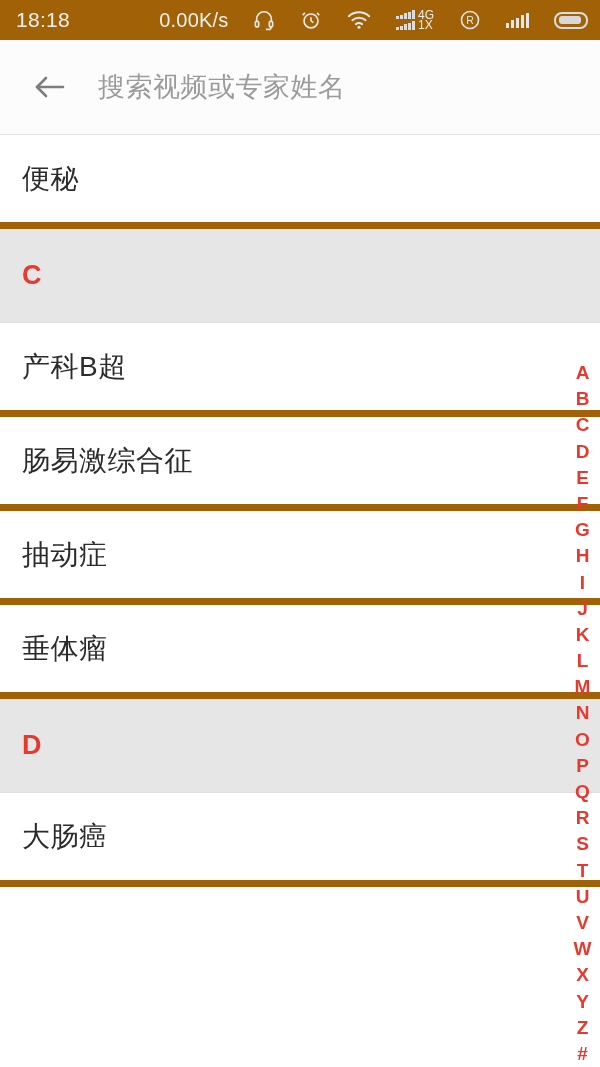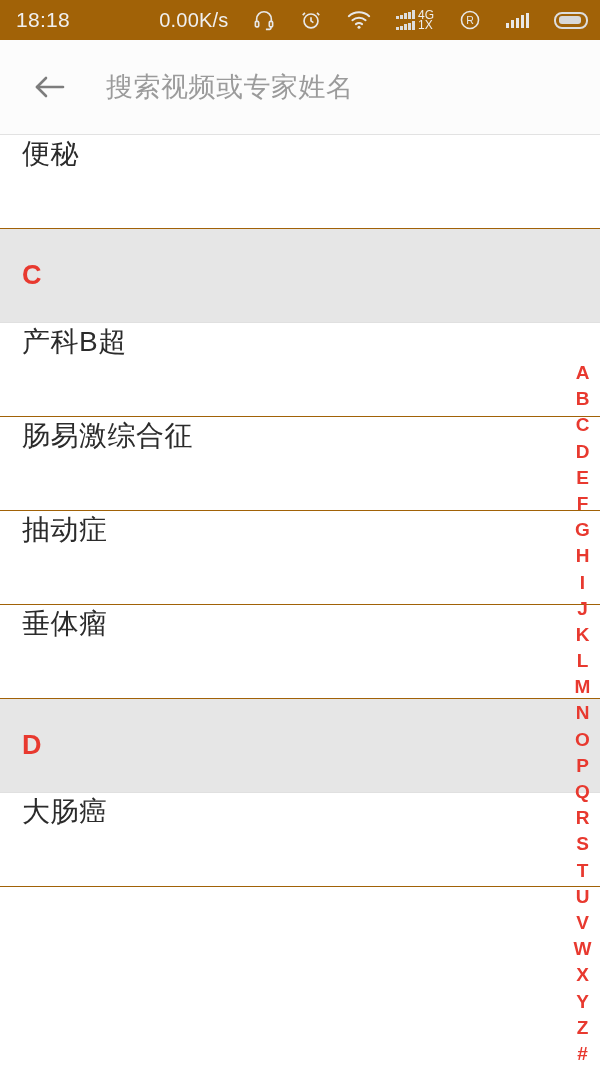--- a/index.html
+++ b/index.html
@@ -43,29 +43,29 @@
   .battery span { display:block; width:88%; background:#d8d8d8; border-radius:3px; }
 
   
   .header {
     height:95px; background:#fcfcfc; display:flex; align-items:center;
     padding-left:26px; border-bottom:1px solid #e2e2e2;
   }
   .back-btn { width:48px; height:48px; display:flex; align-items:center;
     justify-content:center; flex:none; }
   .search-placeholder {
-    margin-left:32px; font-size:27px; color:#9b9b9b; letter-spacing:.5px;
+    margin-left:24px; font-size:27px; color:#9b9b9b; letter-spacing:.5px;
   }
 
   
   .list-area { position:relative; height:932px; overflow:hidden; background:#fff; }
   .row {
-    height:94px; display:flex; 
+    height:94px; display:flex; align-items:center;
     padding-left:22px; padding-right:45px;
-    border-bottom:1px solid #a16207; background:#fff;
+    border-bottom:7px solid #a16207; background:#fff;
   }
   .row-label { font-size:28px; color:#2b2b2b; letter-spacing:.5px; }
   .section {
     height:94px; display:flex; align-items:center;
     padding-left:22px; padding-right:45px;
     background:#e6e6e6; border-bottom:1px solid #e0e0e0;
   }
   .section-label { font-size:27px; font-weight:bold; color:#e8392f; }
 
   

